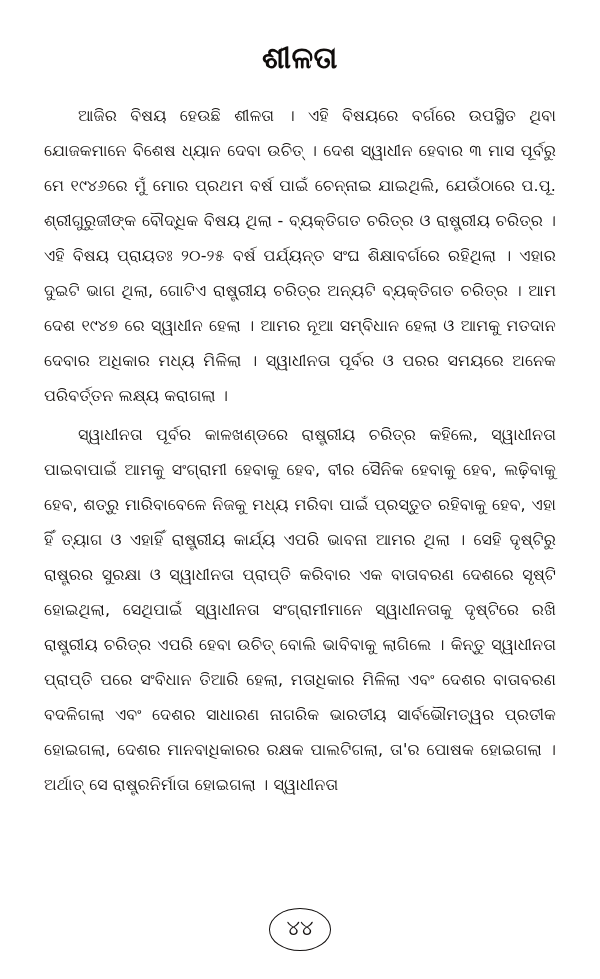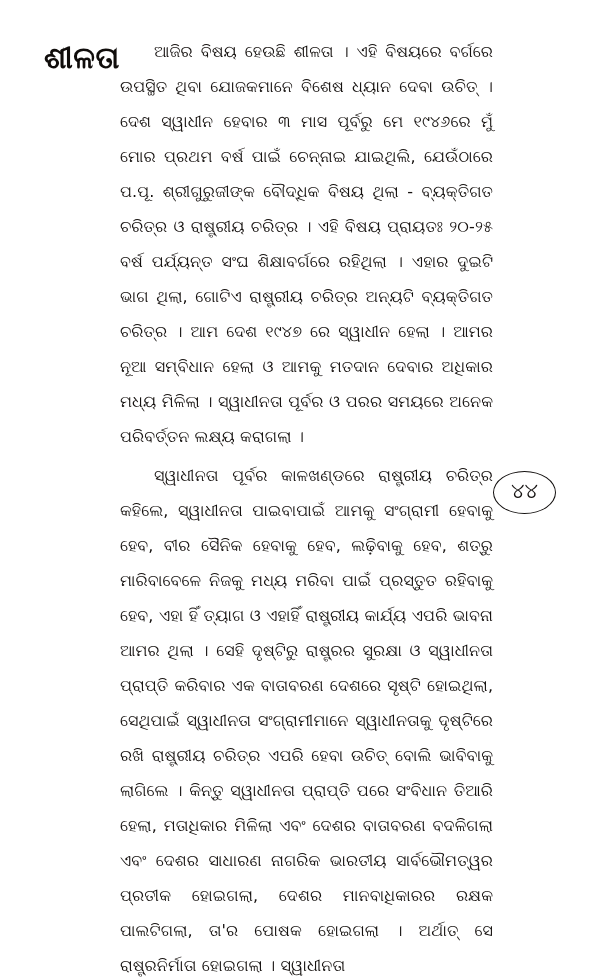--- a/index.html
+++ b/index.html
@@ -14,21 +14,21 @@
     color: #15110f;
     overflow: hidden;
   }
   .page {
     position: relative;
     width: 600px;
     height: 979px;
     box-sizing: border-box;
     padding: 34px 44px 20px 44px;
     display: flex;
-    flex-direction: row;
+    flex-direction: column;
   }
   .page-title {
     text-align: center;
     font-size: 30px;
     line-height: 1.2;
     font-weight: 700;
     letter-spacing: 0.5px;
     margin: 6px 0 22px 0;
     color: #100d0b;
   }

